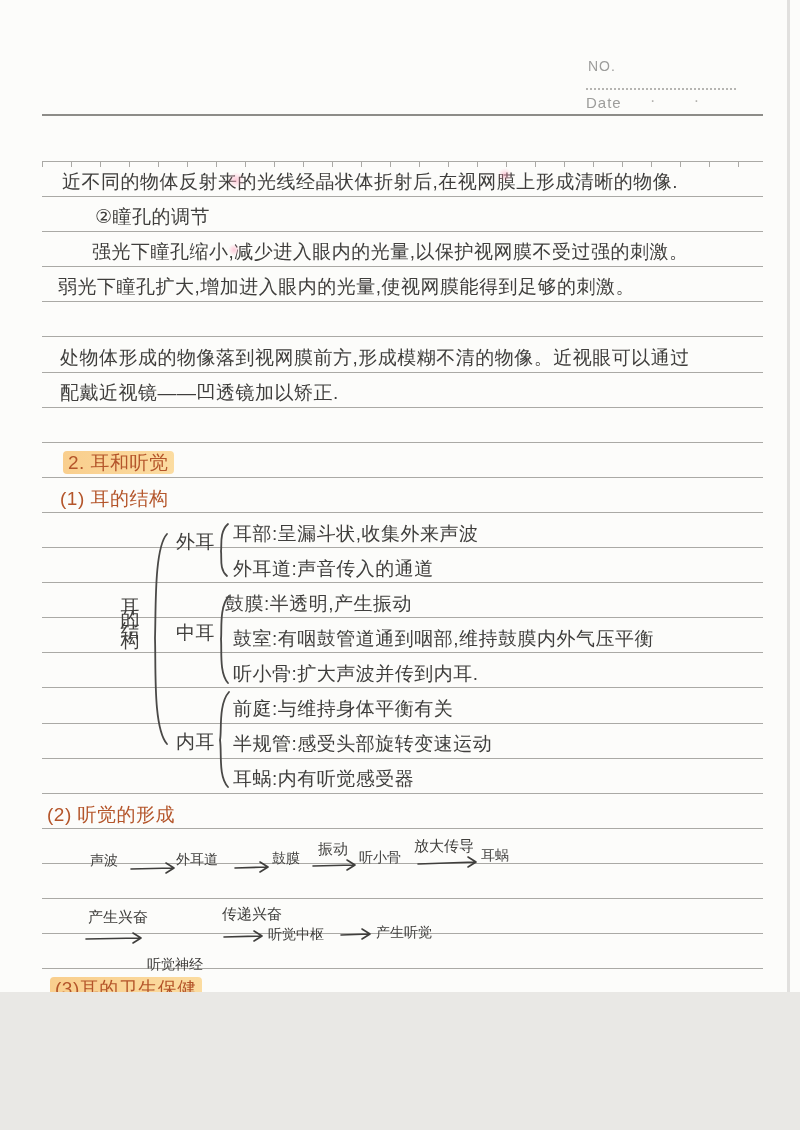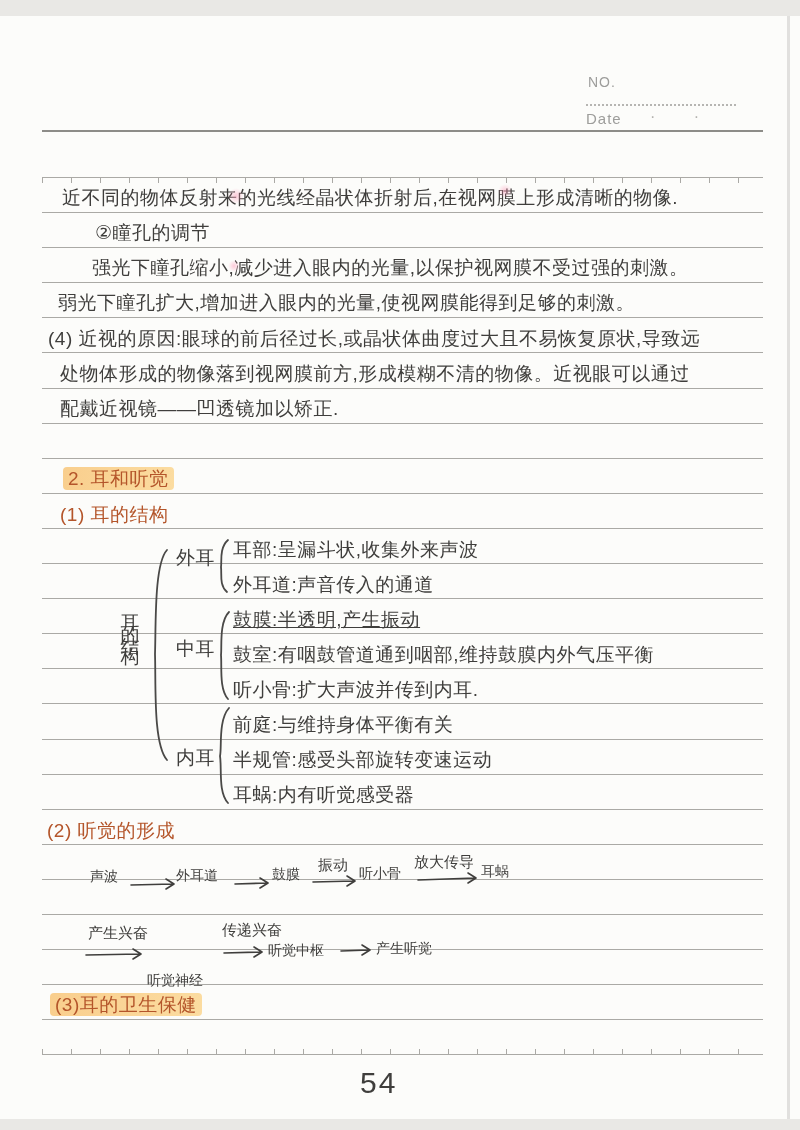--- a/index.html
+++ b/index.html
@@ -1,17 +1,17 @@
 <!DOCTYPE html>
 <html><head>
 <meta charset="utf-8">
 <style>
   html,body{margin:0;padding:0;background:#e9e8e5;}
   .paper{
-    position:relative;width:800px;height:1103px;margin:16px auto;
+    position:relative;width:800px;height:992px;margin:0 auto;
     background:#fcfcfa;overflow:hidden;
     font-family:"Liberation Sans","DejaVu Sans",sans-serif;
     color:#3f3e3c;
   }
   .abs{position:absolute;white-space:nowrap;}
   
   .no-label{left:588px;top:58px;font-size:14px;color:#9d9d9b;letter-spacing:1px;}
   .no-dots{left:586px;top:74px;width:150px;height:14px;border-bottom:2px dotted #b6b5b2;}
   .date-label{left:586px;top:94px;font-size:15px;color:#9d9d9b;letter-spacing:1px;}
   .date-dots{left:650px;top:92px;font-size:16px;color:#b3b2af;word-spacing:34px;}
@@ -51,35 +51,34 @@
   <div class="abs date-dots">· ·</div>
   <div class="abs header-rule"></div>
   <div class="abs rules"></div>
   <div class="abs ticks top"></div>
   <div class="abs ticks bottom"></div>
 
   <div class="hw" style="left:62px;top:169px;">近不同的物体反射来的光线经晶状体折射后,在视网膜上形成清晰的物像.</div>
   <div class="hw" style="left:95px;top:204px;">②瞳孔的调节</div>
   <div class="hw" style="left:92px;top:239px;">强光下瞳孔缩小,减少进入眼内的光量,以保护视网膜不受过强的刺激。</div>
   <div class="hw" style="left:58px;top:274px;">弱光下瞳孔扩大,增加进入眼内的光量,使视网膜能得到足够的刺激。</div>
-  <div class="hw" style="left:48px;top:310px;">(4) 近视的原因:眼球的前后径过长,或晶状体曲度过大且不易恢复原状,导致远</div>
   <div class="hw" style="left:60px;top:345px;">处物体形成的物像落到视网膜前方,形成模糊不清的物像。近视眼可以通过</div>
   <div class="hw" style="left:60px;top:380px;">配戴近视镜——凹透镜加以矫正.</div>
 
   <div class="hw accent" style="left:63px;top:450px;"><span class="hl">2. 耳和听觉</span></div>
   <div class="hw accent" style="left:60px;top:486px;">(1) 耳的结构</div>
 
   <div class="hw vert" style="left:117px;top:583px;">耳的结构</div>
   <div class="hw" style="left:176px;top:529px;">外耳</div>
   <div class="hw" style="left:176px;top:620px;">中耳</div>
   <div class="hw" style="left:176px;top:729px;">内耳</div>
 
   <div class="hw" style="left:233px;top:521px;">耳部:呈漏斗状,收集外来声波</div>
   <div class="hw" style="left:233px;top:556px;">外耳道:声音传入的通道</div>
-  <div class="hw" style="left:233px;top:591px;text-decoration:underline;">鼓膜:半透明,产生振动</div>
+  <div class="hw" style="left:225px;top:591px;">鼓膜:半透明,产生振动</div>
   <div class="hw" style="left:233px;top:626px;">鼓室:有咽鼓管道通到咽部,维持鼓膜内外气压平衡</div>
   <div class="hw" style="left:233px;top:661px;text-align:center;">听小骨:扩大声波并传到内耳.</div>
   <div class="hw" style="left:233px;top:696px;">前庭:与维持身体平衡有关</div>
   <div class="hw" style="left:233px;top:731px;">半规管:感受头部旋转变速运动</div>
   <div class="hw" style="left:233px;top:766px;">耳蜗:内有听觉感受器</div>
 
   <div class="hw accent" style="left:47px;top:802px;">(2) 听觉的形成</div>
 
   <div class="hw flowtext" style="left:90px;top:852px;">声波</div>
   <div class="hw flowtext" style="left:176px;top:851px;">外耳道</div>

